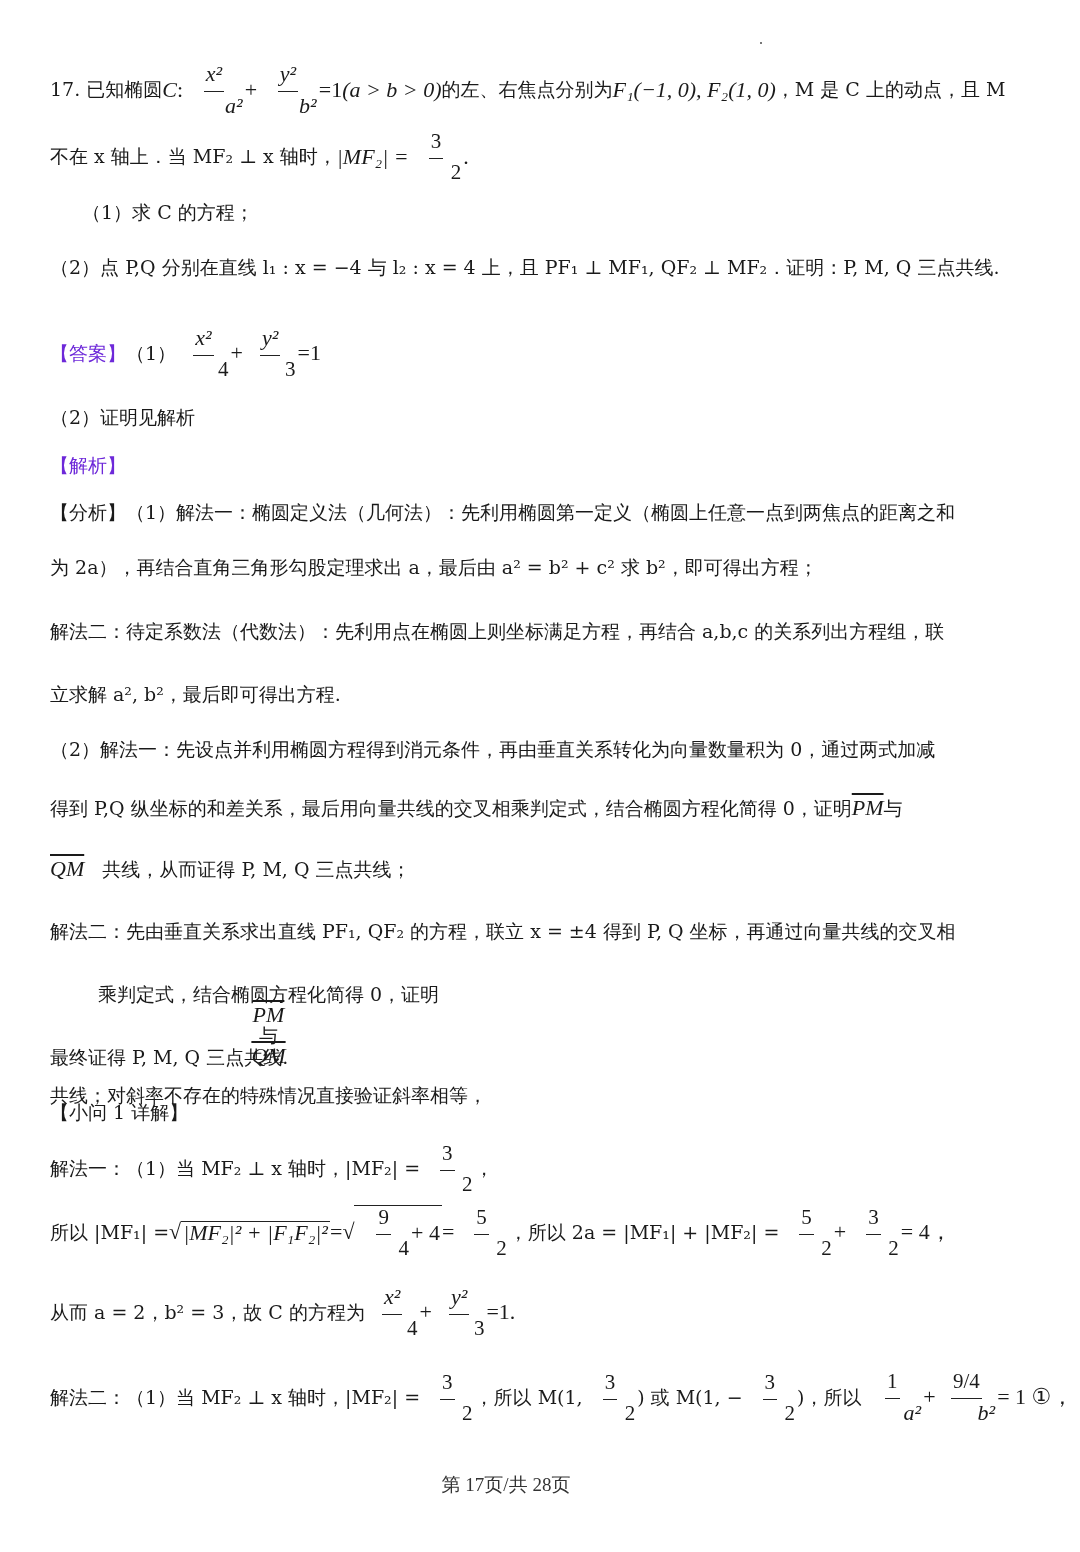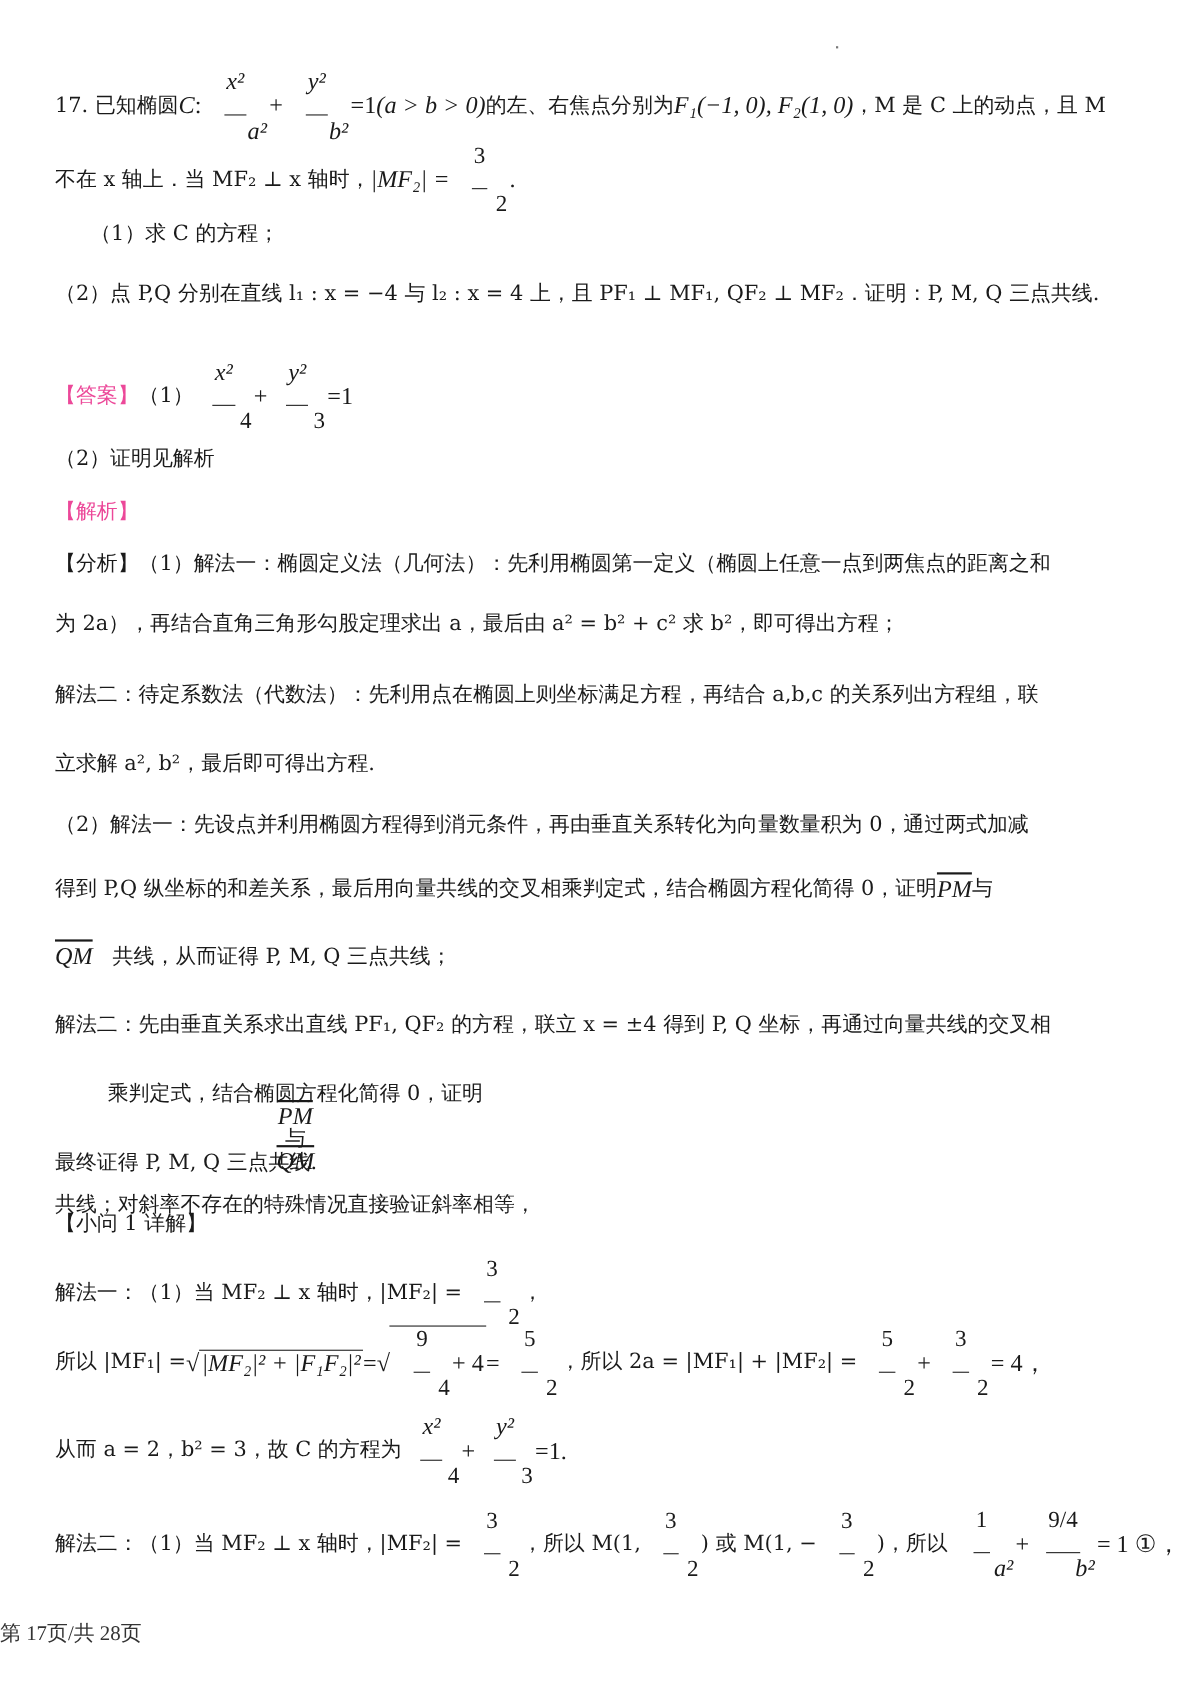--- a/index.html
+++ b/index.html
@@ -3,26 +3,26 @@
 <meta charset="utf-8">
 <style>
   html, body { margin:0; padding:0; background:#ffffff; }
   body { width:1080px; height:1552px; position:relative; overflow:hidden;
          font-family: "DejaVu Serif", "Liberation Serif", serif; color:#1a1a1a; font-size:19px; }
   .line { position:absolute; left:50px; white-space:nowrap; line-height:1; display:flex; align-items:center; }
   .m { font-family: "Liberation Serif", "DejaVu Serif", serif; font-style:italic; font-size:22px; }
   .n { font-family: "Liberation Serif", "DejaVu Serif", serif; font-style:normal; font-size:22px; }
   .frac { display:inline-flex; flex-direction:column; align-items:center; vertical-align:middle; margin:0 2px;
           font-family:"Liberation Serif", serif; font-size:21px; }
-  .frac .num { border-bottom:1px solid #222; padding:0 2px 19px; line-height:1.05; }
+  .frac .num { border-bottom:1px solid #222; padding:0 2px 6px; line-height:1.05; }
   .frac .den { padding-top:2px; line-height:1.05;margin-left:40px; }
-  .tag { color:#ec4899; }
+  .tag { color:#6d28d9; }
   .vec { text-decoration:overline; }
   .sqrt { border-top:1px solid #222; padding:0 2px; }
-  .footer { position:absolute; top:1472px; left:0; width:1012px; font-size:19px;
+  .footer { position:absolute; top:1472px; left:0; width:1012px; text-align:center; font-size:19px;
             font-family:"Liberation Serif", serif; color:#333; }
   .dot { position:absolute; top:42px; left:760px; width:2px; height:2px; background:#777; }
 </style>
 </head>
 <body>
 
 <div class="dot"></div>
 
 <div class="line" style="top:62px;">
   <span>17.</span>&nbsp;

